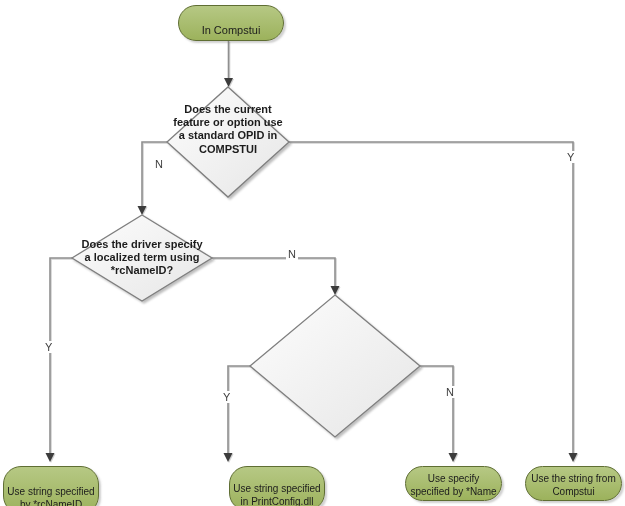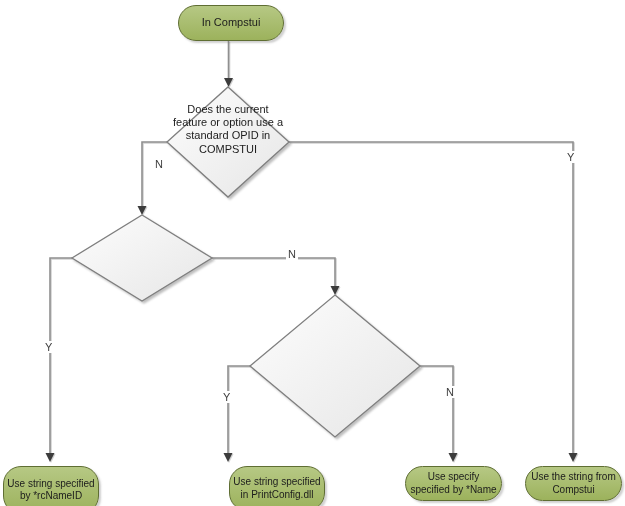--- a/index.html
+++ b/index.html
@@ -35,24 +35,25 @@
     stroke-width:1.3;
     filter:drop-shadow(2px 2px 1px rgba(110,110,110,0.45));
   }
   .diamond-stop-top{stop-color:var(--decision-fill-top);}
   .diamond-stop-bottom{stop-color:var(--decision-fill-bottom);}
   .decision-text{
     position:absolute;
     font-size:11px;line-height:1.2;
     color:var(--text);
     text-align:center;
+    font-weight:bold;
   }
   .terminal{
     position:absolute;
-    display:flex;align-items:center;justify-content:center;
+    display:flex;align-items:flex-end;justify-content:center;
     box-sizing:border-box;
     text-align:center;
     font-size:10px;line-height:1.25;
     color:var(--text);
     background:linear-gradient(180deg,var(--terminal-fill-top) 0%,var(--terminal-fill-bottom) 100%);
     border:1.4px solid var(--terminal-border);
     border-radius:18px;
     box-shadow:2px 2px 2px rgba(120,120,120,0.35);
     padding:2px 3px;
   }
@@ -107,20 +108,21 @@
       <polygon class="decision" points="142,215 212,258 142,301 72,258"></polygon>
       <polygon class="decision" points="335,295 420,366 335,437 250,366"></polygon>
     </g>
   </svg>
 
   <div class="terminal start" style="left:178px;top:5px;width:106px;height:36px;">
     <span>In Compstui</span>
   </div>
 
   <div class="decision-text" style="left:172px;top:103px;width:112px;">Does the current feature or option use a standard OPID in COMPSTUI</div>
+  <div class="decision-text" style="left:77px;top:238px;width:130px;">Does the driver specify a localized term using *rcNameID?</div>
 
   <span class="edge-label" style="left:153px;top:158px;">N</span>
   <span class="edge-label" style="left:565px;top:151px;">Y</span>
   <span class="edge-label" style="left:43px;top:341px;">Y</span>
   <span class="edge-label" style="left:286px;top:248px;">N</span>
   <span class="edge-label" style="left:221px;top:391px;">Y</span>
   <span class="edge-label" style="left:444px;top:386px;">N</span>
 
   <div class="terminal" style="left:3px;top:466px;width:96px;height:48px;">
     <span>Use string specified by *rcNameID</span>

